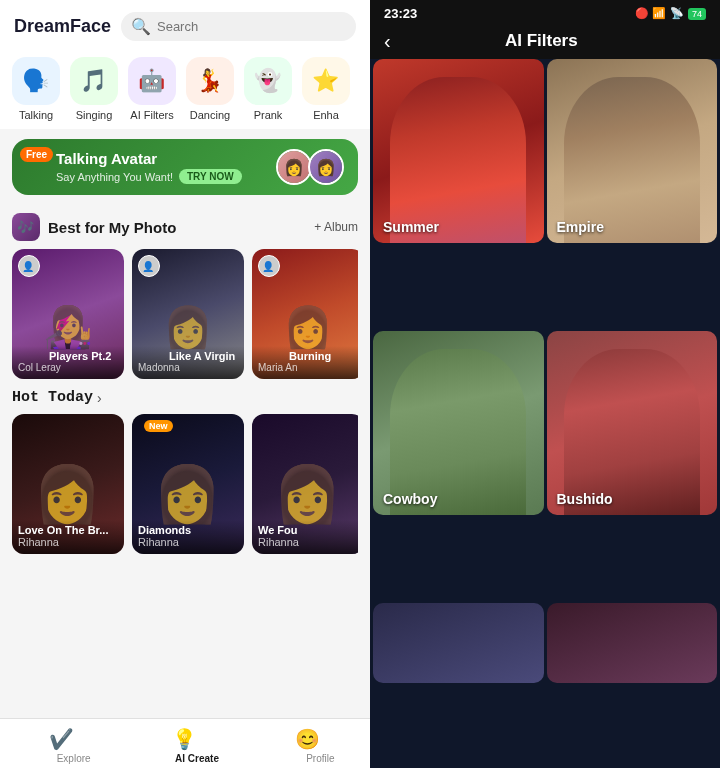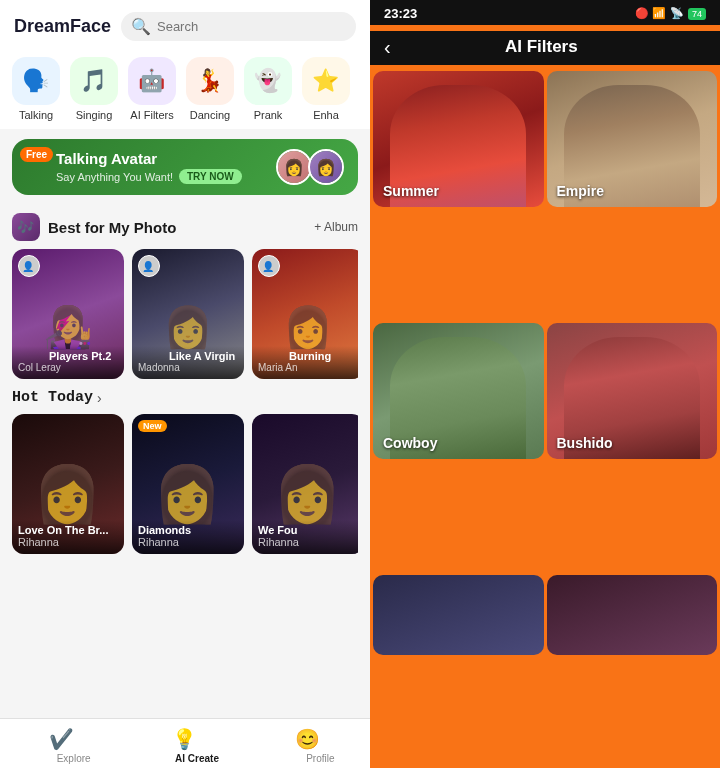--- a/index.html
+++ b/index.html
@@ -284,21 +284,21 @@
       position: relative;
       flex-shrink: 0;
     }
     .hot-card-bg { width: 100%; height: 100%; }
     .hot-card-bg.hcard1 { background: linear-gradient(160deg, #1a0a0a, #3a1a1a, #6b2a2a); }
     .hot-card-bg.hcard2 { background: linear-gradient(160deg, #0a0a1a, #1a1a3a, #3a2a5a); }
     .hot-card-bg.hcard3 { background: linear-gradient(160deg, #1a0a2a, #2a1a3a, #5a3a6a); }
     .new-badge {
       position: absolute;
       top: 6px;
-      left: 6px;
+      left: 12px;
       background: #ff9500;
       color: white;
       font-size: 9px;
       font-weight: 700;
       padding: 1px 5px;
       border-radius: 6px;
     }
     .hot-card-overlay {
       position: absolute;
       bottom: 0;
@@ -340,25 +340,24 @@
       color: #888;
       margin-left: 24px;
     }
     .nav-label.active { color: #1a1a1a; font-weight: 600; }
     .nav-icon.active { color: #22c55e; }
 
     
     .right-panel {
       width: 350px;
       height: 768px;
-      background: #f97316;
+      background: #0f172a;
       display: flex;
       flex-direction: column;
       overflow: hidden;
-      gap: 6px;
     }
 
     .phone-status {
       display: flex;
       justify-content: space-between;
       align-items: center;
       padding: 6px 14px 4px;
       background: #111;
     }
     .status-time {
@@ -408,21 +407,21 @@
       grid-template-columns: 1fr 1fr;
       gap: 3px;
       padding: 0 3px;
       overflow-y: auto;
       flex: 1;
     }
     .filter-card {
       position: relative;
       border-radius: 10px;
       overflow: hidden;
-      height: 136px;
+      height: 184px;
       background: #333;
     }
     .filter-bg {
       width: 100%;
       height: 100%;
       display: flex;
       align-items: center;
       justify-content: center;
       font-size: 50px;
     }

